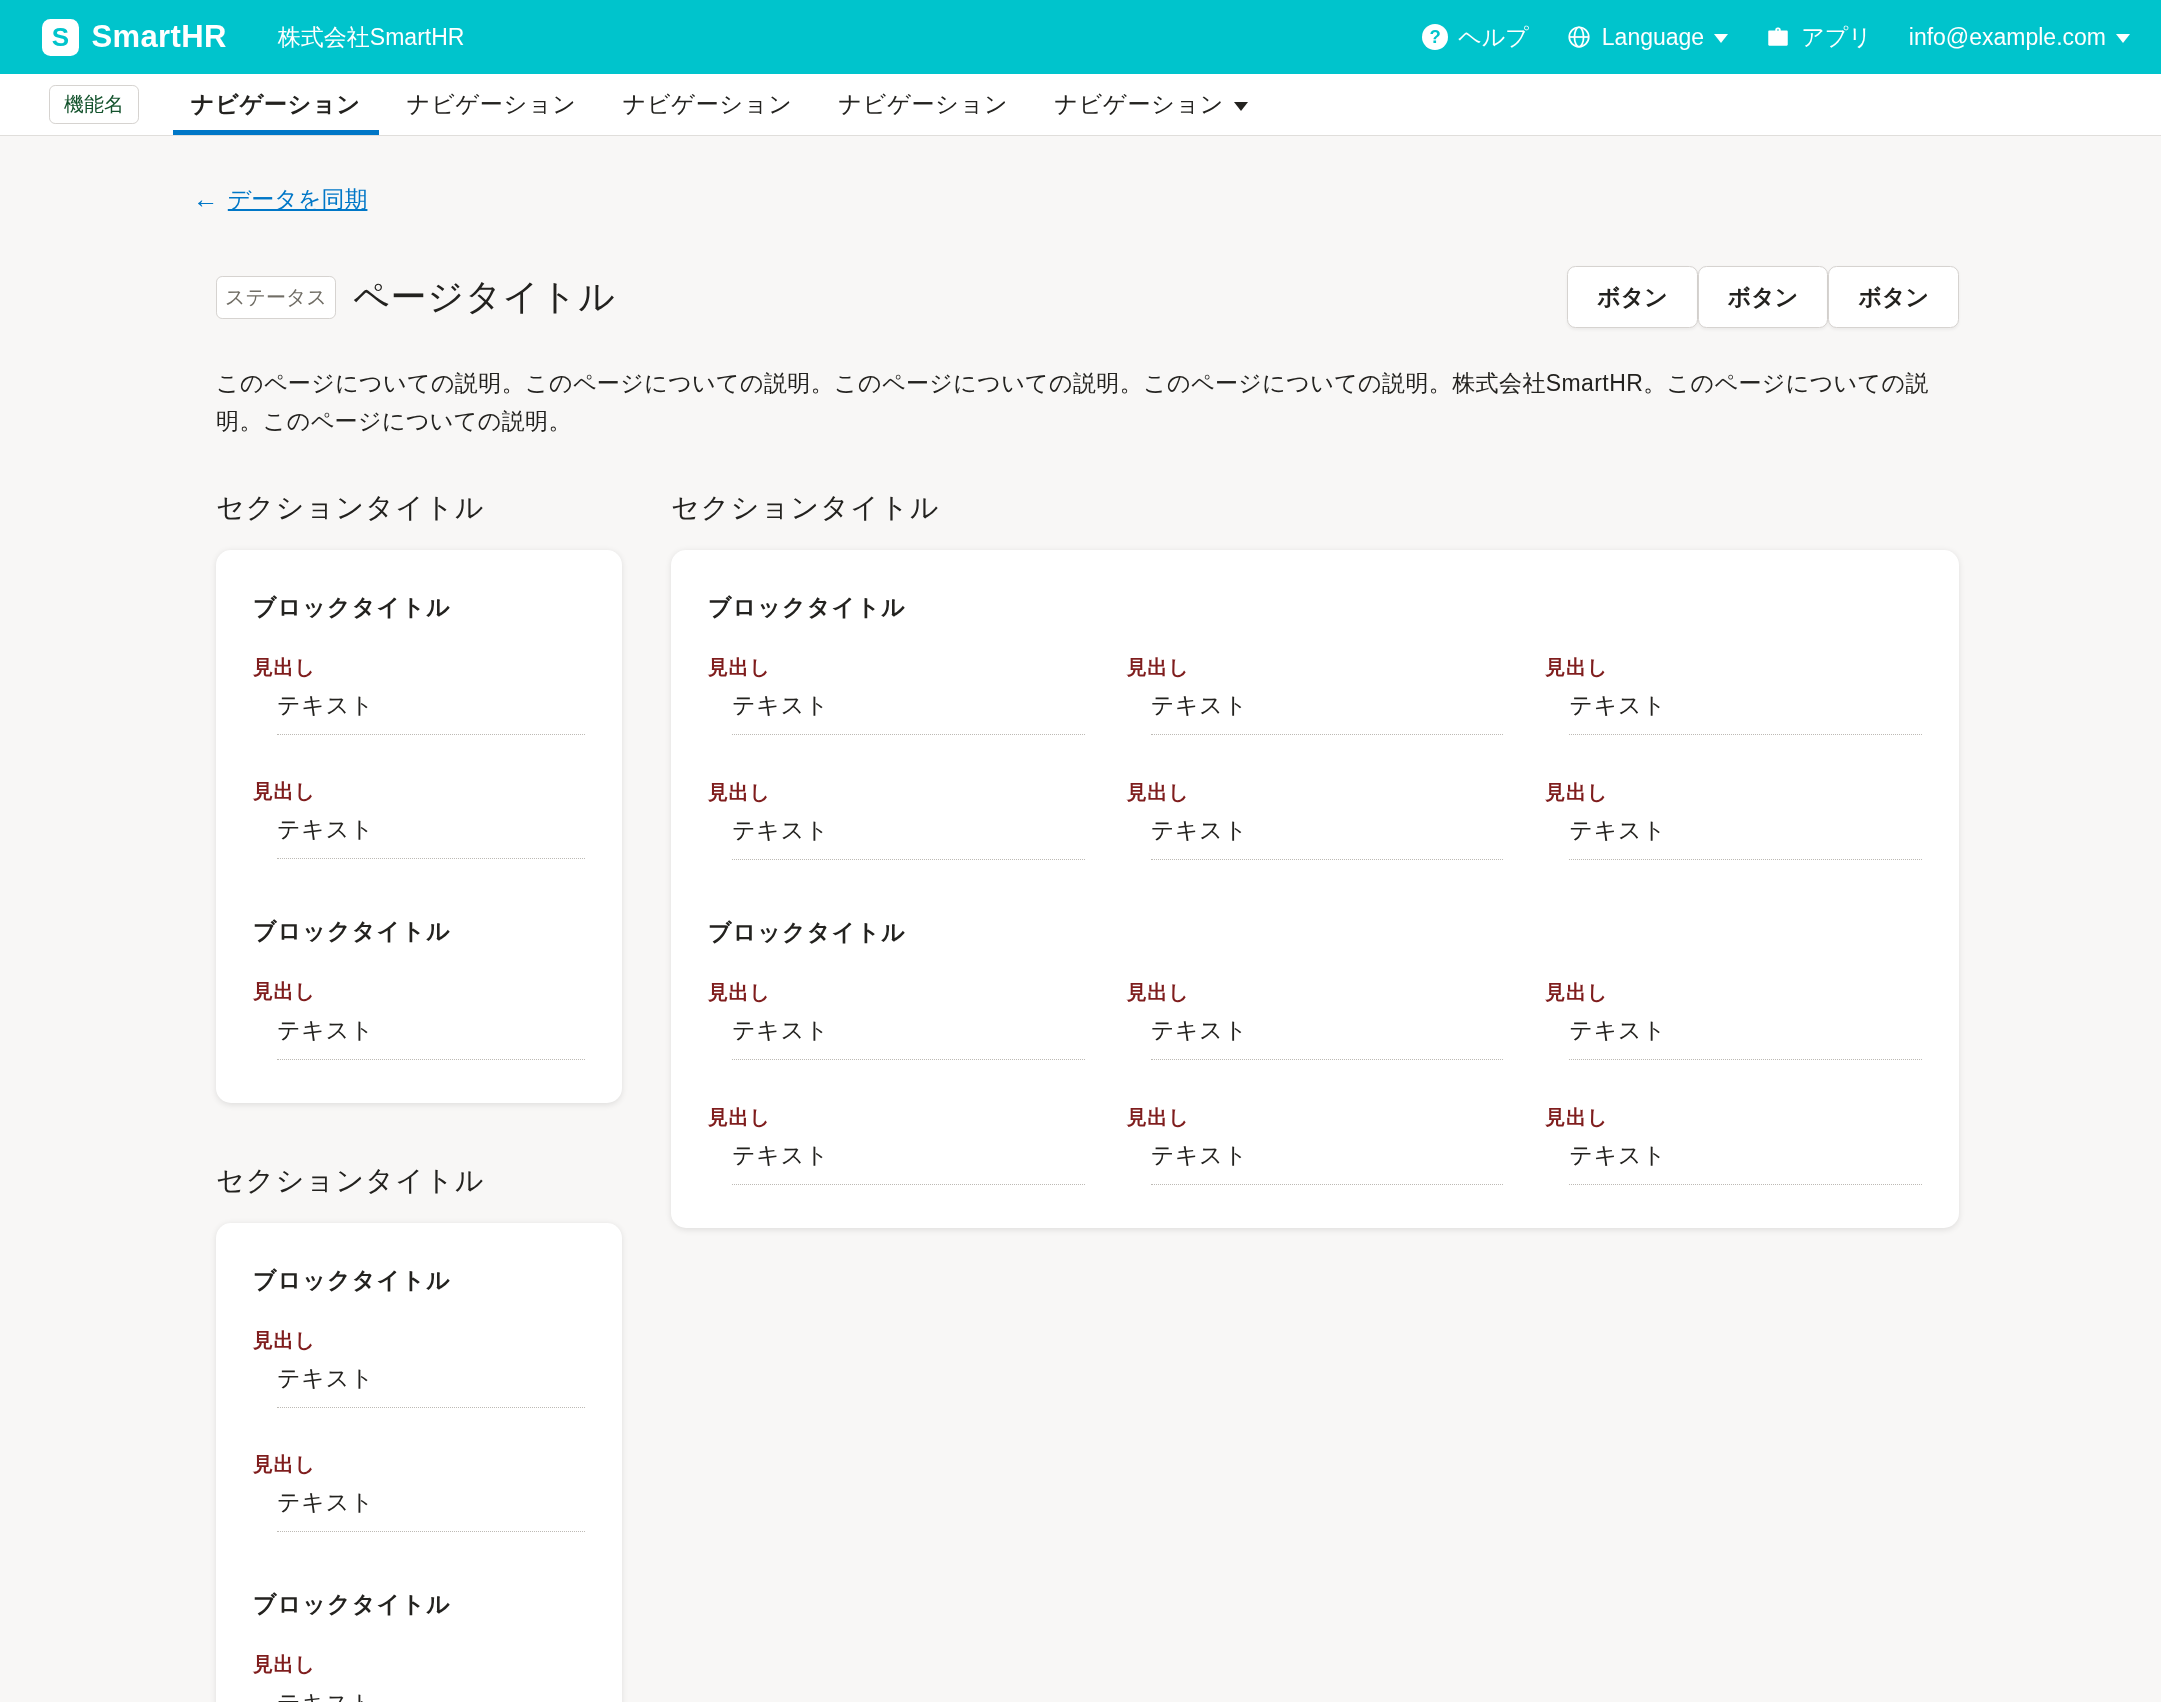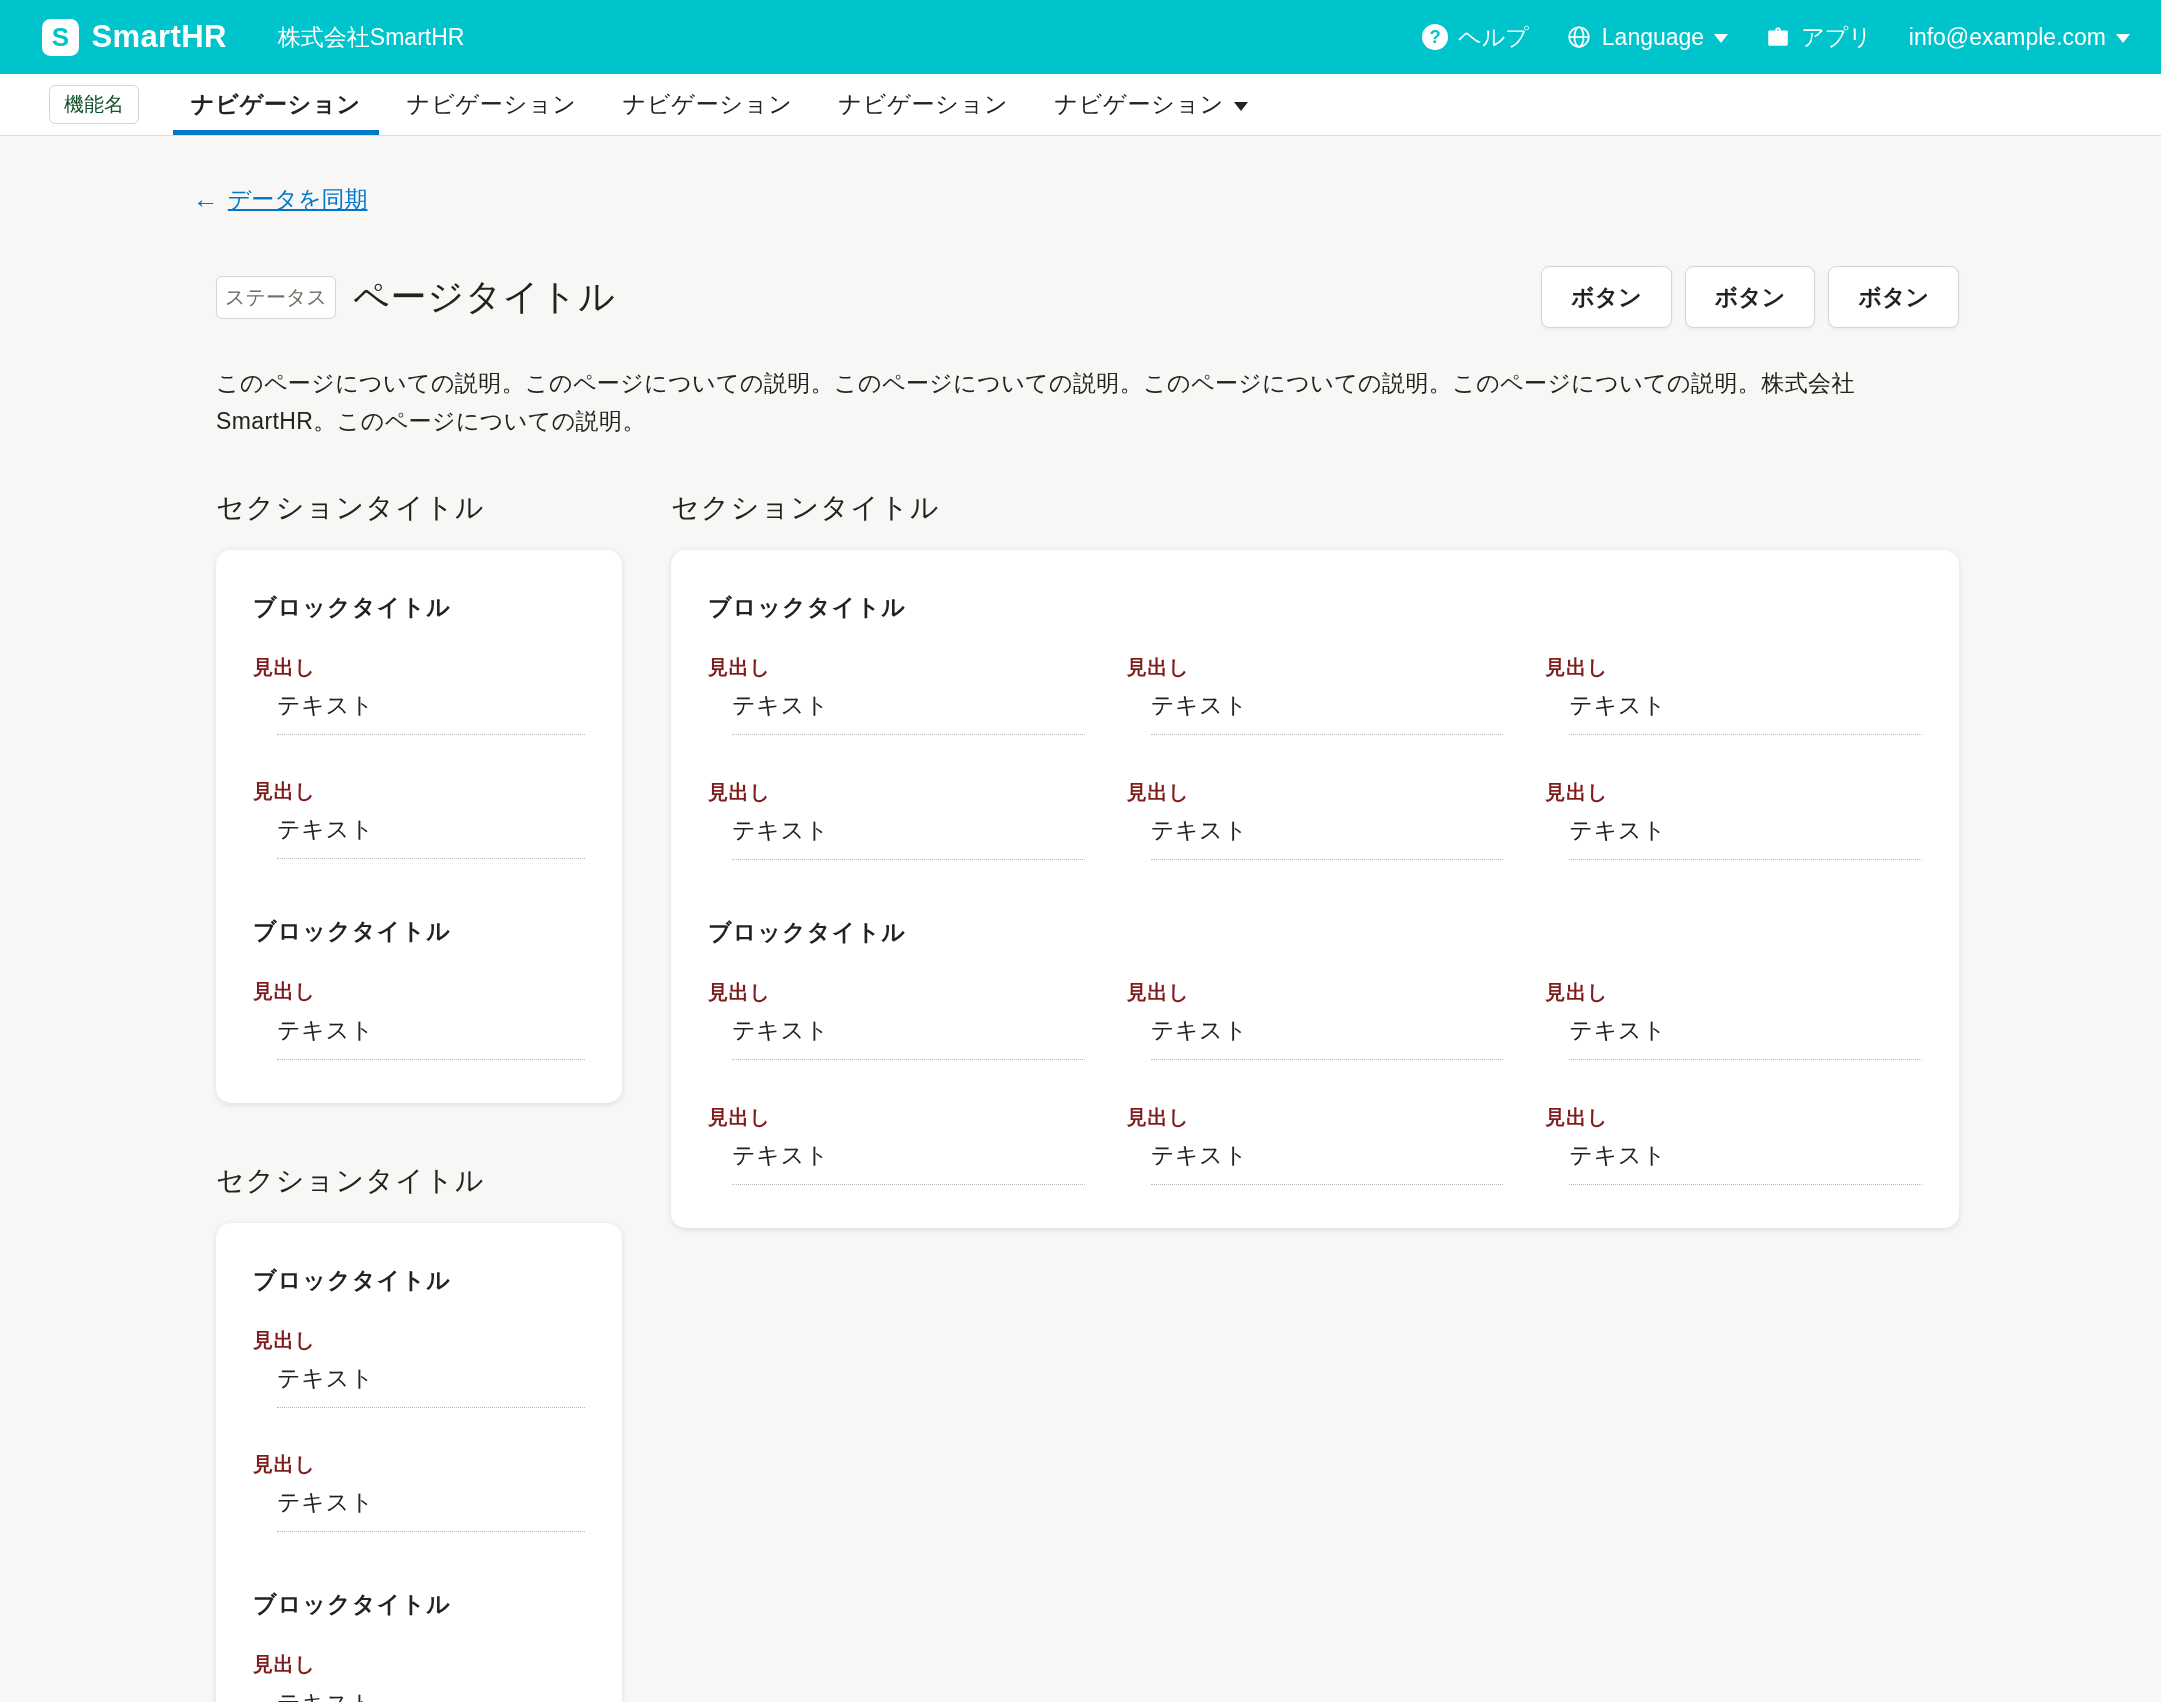--- a/index.html
+++ b/index.html
@@ -87,21 +87,21 @@
   .back-link .back-label { text-decoration:underline; }
   .back-arrow { font-size:25.5px; }
 
   .title-row { display:flex; align-items:center; margin-top:51px; }
   .status-badge {
     background:#fff; border:1.5px solid #d6d3d0; border-radius:6.2px;
     color:#706d65; font-size:20px; padding:7px 8px;
     margin-right:17px; white-space:nowrap;
   }
   .page-title { font-size:36px; font-weight:normal; letter-spacing:0.8px; }
-  .title-buttons { margin-left:auto; display:flex; gap:13px; }
+  .title-buttons { margin-left:auto; display:flex; }
   .action-button {
     background:#fff; border:1.5px solid #d6d3d0; border-radius:8.5px;
     font-family:inherit; font-size:23px; font-weight:bold; color:#23221f;
     height:62px; padding:0 29px; cursor:pointer;
     box-shadow:0 1.5px 3.1px rgba(0,0,0,0.05);
   }
 
   .description { margin-top:37px; font-size:23px; line-height:1.65; letter-spacing:0.4px; }
 
   .columns { display:flex; align-items:flex-start; gap:49px; margin-top:48px; }
@@ -208,21 +208,21 @@
     <div class="title-row">
       <span class="status-badge">ステータス</span>
       <h1 class="page-title">ページタイトル</h1>
       <div class="title-buttons">
         <button class="action-button">ボタン</button>
         <button class="action-button">ボタン</button>
         <button class="action-button">ボタン</button>
       </div>
     </div>
 
-    <p class="description">このページについての説明。このページについての説明。このページについての説明。このページについての説明。このページについての説明。株式会社SmartHR。このページについての説明。</p>
+    <p class="description">このページについての説明。このページについての説明。このページについての説明。このページについての説明。株式会社SmartHR。このページについての説明。このページについての説明。</p>
 
     <div class="columns">
 
       <div class="col-left">
 
         <section class="section">
           <h2 class="section-title">セクションタイトル</h2>
           <div class="card">
             <div class="block">
               <h3 class="block-title">ブロックタイトル</h3>

